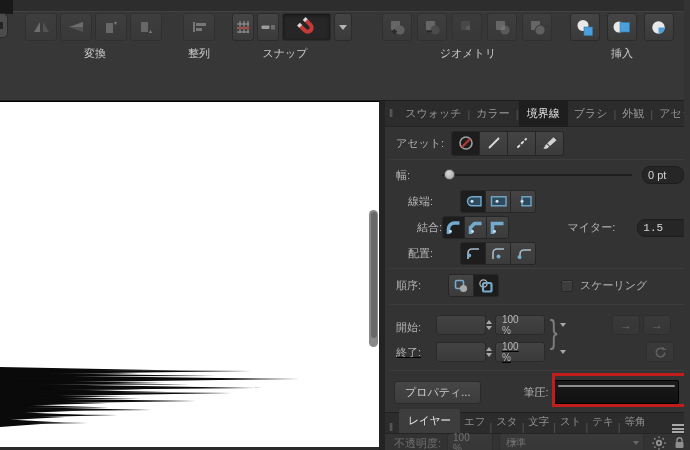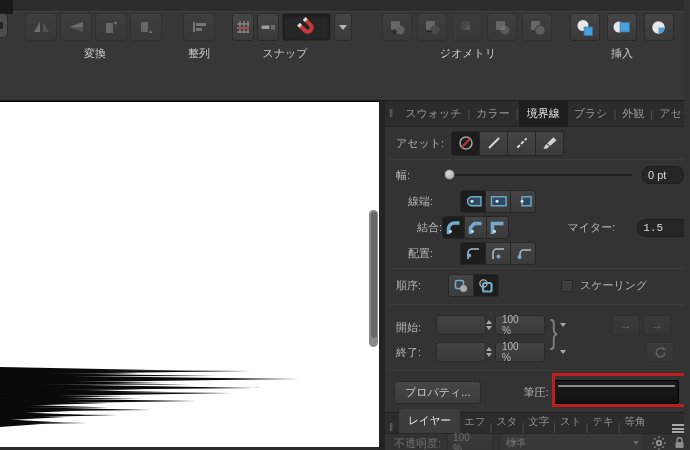--- a/index.html
+++ b/index.html
@@ -524,21 +524,21 @@
       <div class="sq-btn dim" style="margin-left:67px;">
         <span>→</span>
       </div>
       <div class="sq-btn dim" style="margin-left:3px;">
         <span>→</span>
       </div>
     </div>
 
     <span class="brace" style="left:163px; top:211px;">}</span>
 
-    <div class="prow" style="top:240px; height:22px;">
+    <div class="prow" style="top:240px; height:22px;text-decoration:underline;">
       <span class="plabel" style="margin-left:11px; width:40px;">終了:</span>
       <div class="dropdown" style="width:50px;">
         <div class="line-swatch"></div>
         <div class="stepper">
             <span class="stp-up"></span>
             <span class="stp-dn"></span>
           </div>
       </div>
       <div class="dropdown" style="width:50px; margin-left:9px; padding-left:6px;">
         <span>100 %</span>

